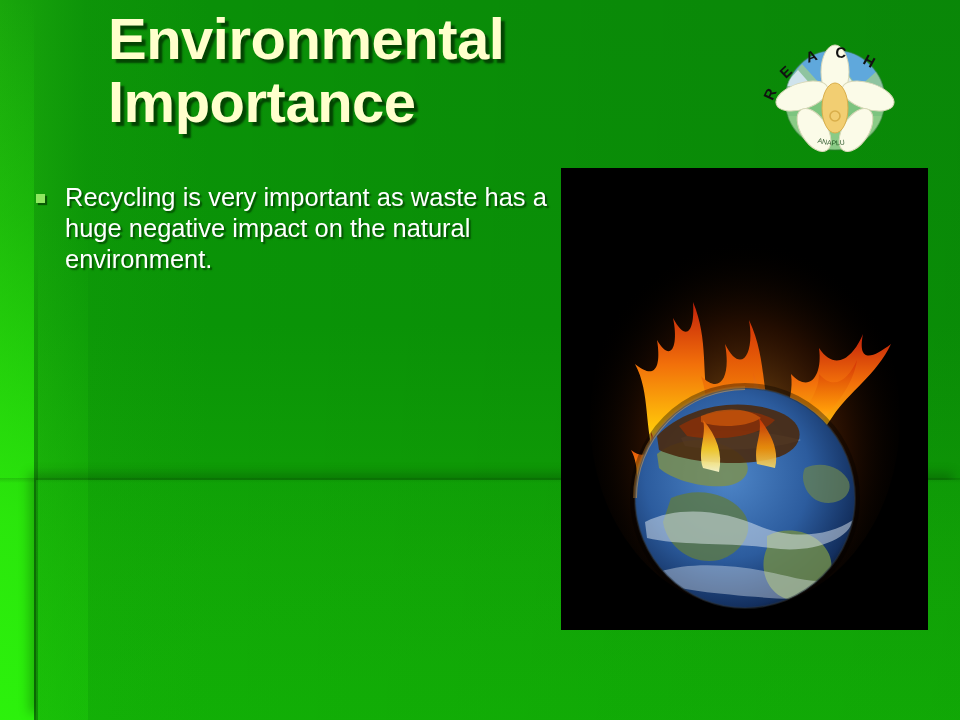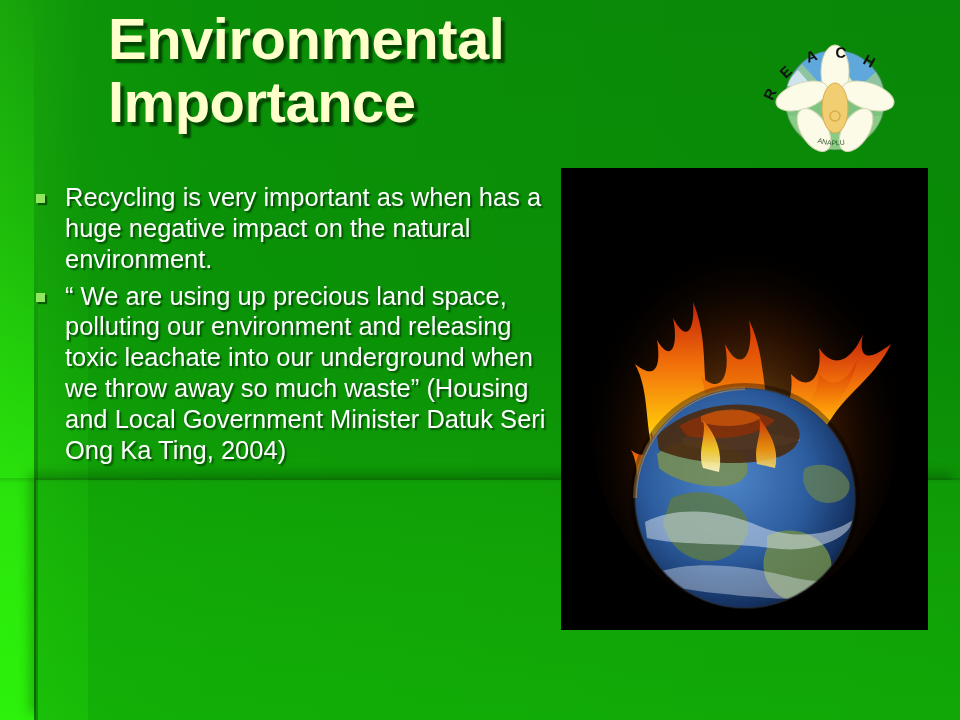--- a/index.html
+++ b/index.html
@@ -208,28 +208,24 @@
       <text font-family="'Liberation Sans', sans-serif" font-size="7" fill="#0B3D0B" opacity="0.85">
         <textPath href="#arcBot" startOffset="38%">ANAPLU</textPath>
       </text>
     </svg>
   </div>
 
   <div class="body">
 
     <div class="bullet-row">
       <span class="bullet-marker"></span>
-      <span class="bullet-text">Recycling is very important as when has a huge negative impact on the natural environment.</span>
+      <span class="bullet-text">Recycling is very important as waste has a huge negative impact on the natural environment.</span>
     </div>
 
 
-    <div class="bullet-row">
-      <span class="bullet-marker"></span>
-      <span class="bullet-text">“ We are using up precious land space, polluting our environment and releasing toxic leachate into our underground when we throw away so much waste” (Housing and Local Government Minister Datuk Seri Ong Ka Ting, 2004)</span>
-    </div>
 
   </div>
 
   <div class="picture">
     <svg viewBox="0 0 367 462" xmlns="http://www.w3.org/2000/svg" preserveAspectRatio="none">
       <defs>
         <radialGradient id="earthGrad" cx="42%" cy="40%" r="68%">
           <stop offset="0%" stop-color="#4E86C8"></stop>
           <stop offset="55%" stop-color="#2C5C9E"></stop>
           <stop offset="88%" stop-color="#132F5E"></stop>

